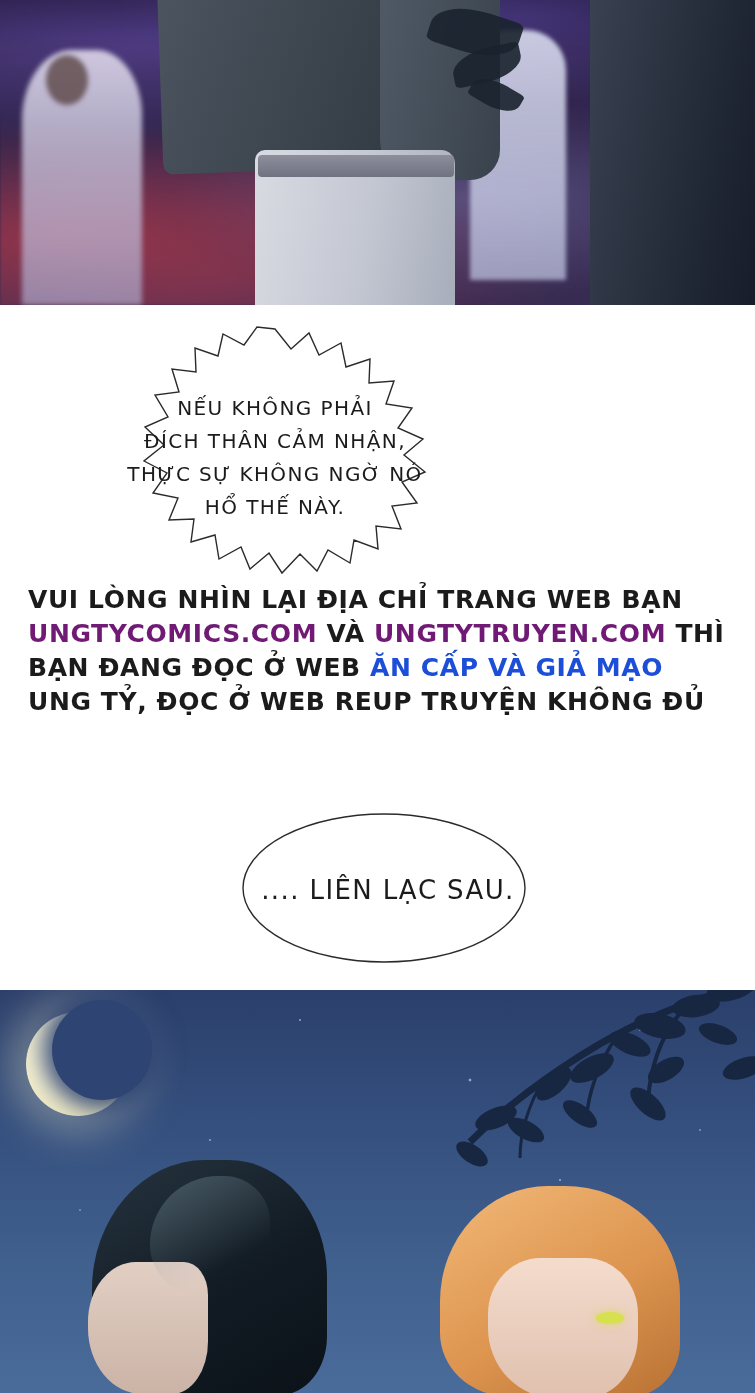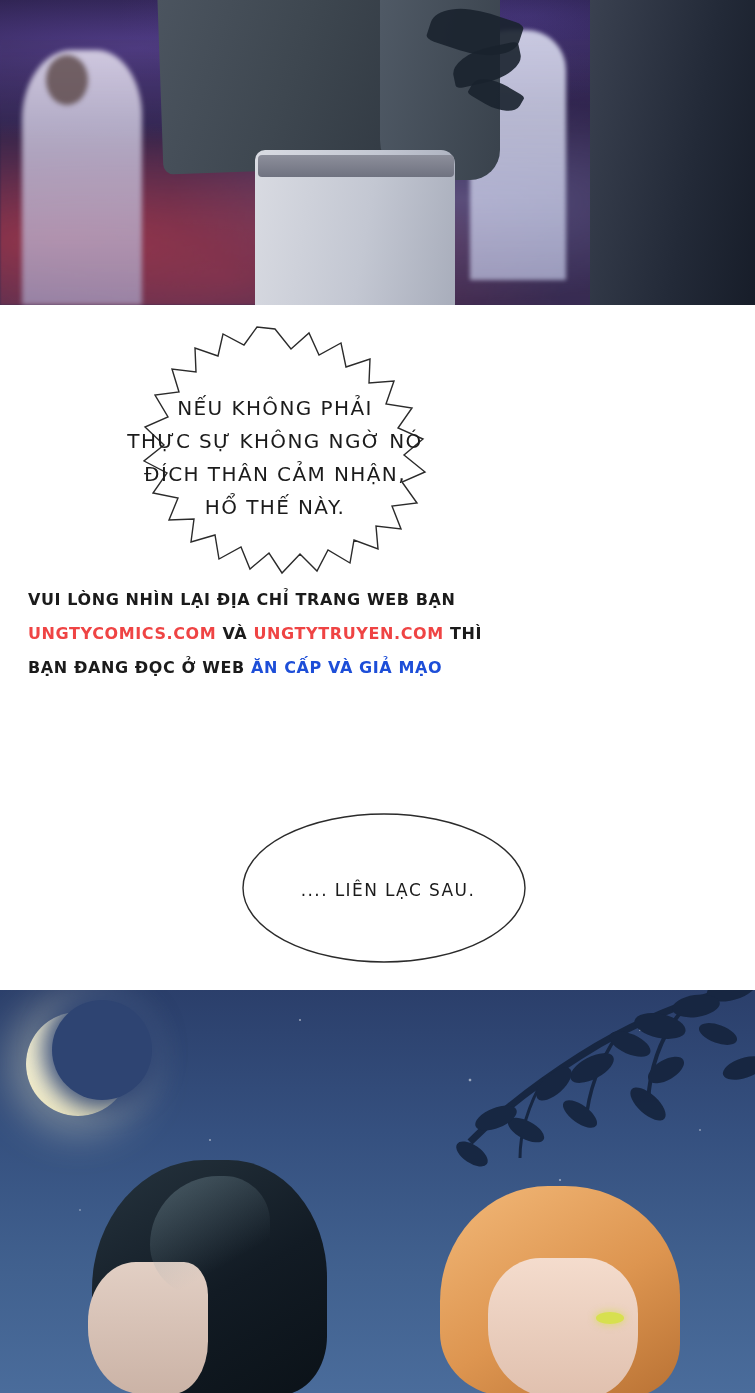--- a/index.html
+++ b/index.html
@@ -111,39 +111,39 @@
     color: #1b1b1b;
     text-transform: uppercase;
   }
   .spiky-text span { display: block; white-space: nowrap; }
 
   
   .notice {
     position: absolute;
     left: 28px; top: 278px; width: 700px;
     font-family: "DejaVu Sans", sans-serif;
-    font-size: 16px;
+    font-size: 25px;
     line-height: 34px;
     letter-spacing: 0.6px;
     color: #1b1b1b;
     text-transform: uppercase;
     font-weight: 600;
   }
-  .notice .red { color: #ef4444; }
+  .notice .red { color: #701a75; }
   .notice .green { color: #1d4ed8; }
 
   
   .oval-wrap {
     position: absolute; left: 238px; top: 505px; width: 300px; height: 175px;
   }
   .oval-text {
     position: absolute; left: 0; top: 0; width: 300px; height: 160px;
     display: flex; align-items: center; justify-content: center;
     font-family: "DejaVu Sans", sans-serif;
-    font-size: 17px;
+    font-size: 26px;
     letter-spacing: 1.4px;
     color: #1b1b1b;
     text-transform: uppercase;
   }
 
   
   .panel-bottom {
     position: absolute; left: 0; top: 990px; width: 755px; height: 403px;
     overflow: hidden;
     background: linear-gradient(180deg, #2b3f6b 0%, #35507f 35%, #41618f 70%, #4a6c9b 100%);
@@ -232,38 +232,39 @@
 
     <div class="spiky-wrap">
       <svg class="spiky-svg" width="430" height="270" viewBox="0 0 430 270">
         <polygon fill="#ffffff" stroke="#2b2b2b" stroke-width="1.4" points="215,6 231,26 249,10 259,32 281,20 286,44 310,36 309,60 334,58 326,81 352,85 338,105 363,116 344,132
                   365,149 342,159 357,180 332,183 341,206 316,203 318,226 294,217 290,240 268,227 257,248 240,231 222,250
                   209,230 190,246 181,224 159,236 155,212 131,219 134,196 109,197 118,175 93,170 107,150 84,138 104,122
                   85,104 108,94 95,72 119,69 112,46 136,49 135,25 158,33 163,11 184,22 197,4"></polygon>
       </svg>
       <div class="spiky-text">
         <span>NẾU KHÔNG PHẢI</span>
+        <span>ĐÍCH THÂN CẢM NHẬN,</span>
         <span>THỰC SỰ KHÔNG NGỜ NÓ</span>
-        <span>ĐÍCH THÂN CẢM NHẬN,</span>
         <span>HỔ THẾ NÀY.</span>
       </div>
     </div>
 
     <div class="notice">
       <div>VUI LÒNG NHÌN LẠI ĐỊA CHỈ TRANG WEB BẠN</div>
       <div>
         <span class="red">UNGTYCOMICS.COM</span>
         <span>VÀ</span>
         <span class="red">UNGTYTRUYEN.COM</span>
         <span>THÌ</span>
       </div>
       <div>
         <span>BẠN ĐANG ĐỌC Ở WEB</span>
         <span class="green">ĂN CẤP VÀ GIẢ MẠO</span>
       </div>
+      <div>UNG TỶ, ĐỌC Ở WEB REUP TRUYỆN KHÔNG ĐỦ</div>
     </div>
 
     <div class="oval-wrap">
       <svg width="300" height="180" viewBox="0 0 300 180">
         <path d="M150,86 L168,150 L120,124 Z" fill="#ffffff" stroke="#2b2b2b" stroke-width="1.4"></path>
         <ellipse cx="146" cy="78" rx="141" ry="74" fill="#ffffff" stroke="#2b2b2b" stroke-width="1.4"></ellipse>
       </svg>
       <div class="oval-text">.... LIÊN LẠC SAU.</div>
     </div>
   </div>

